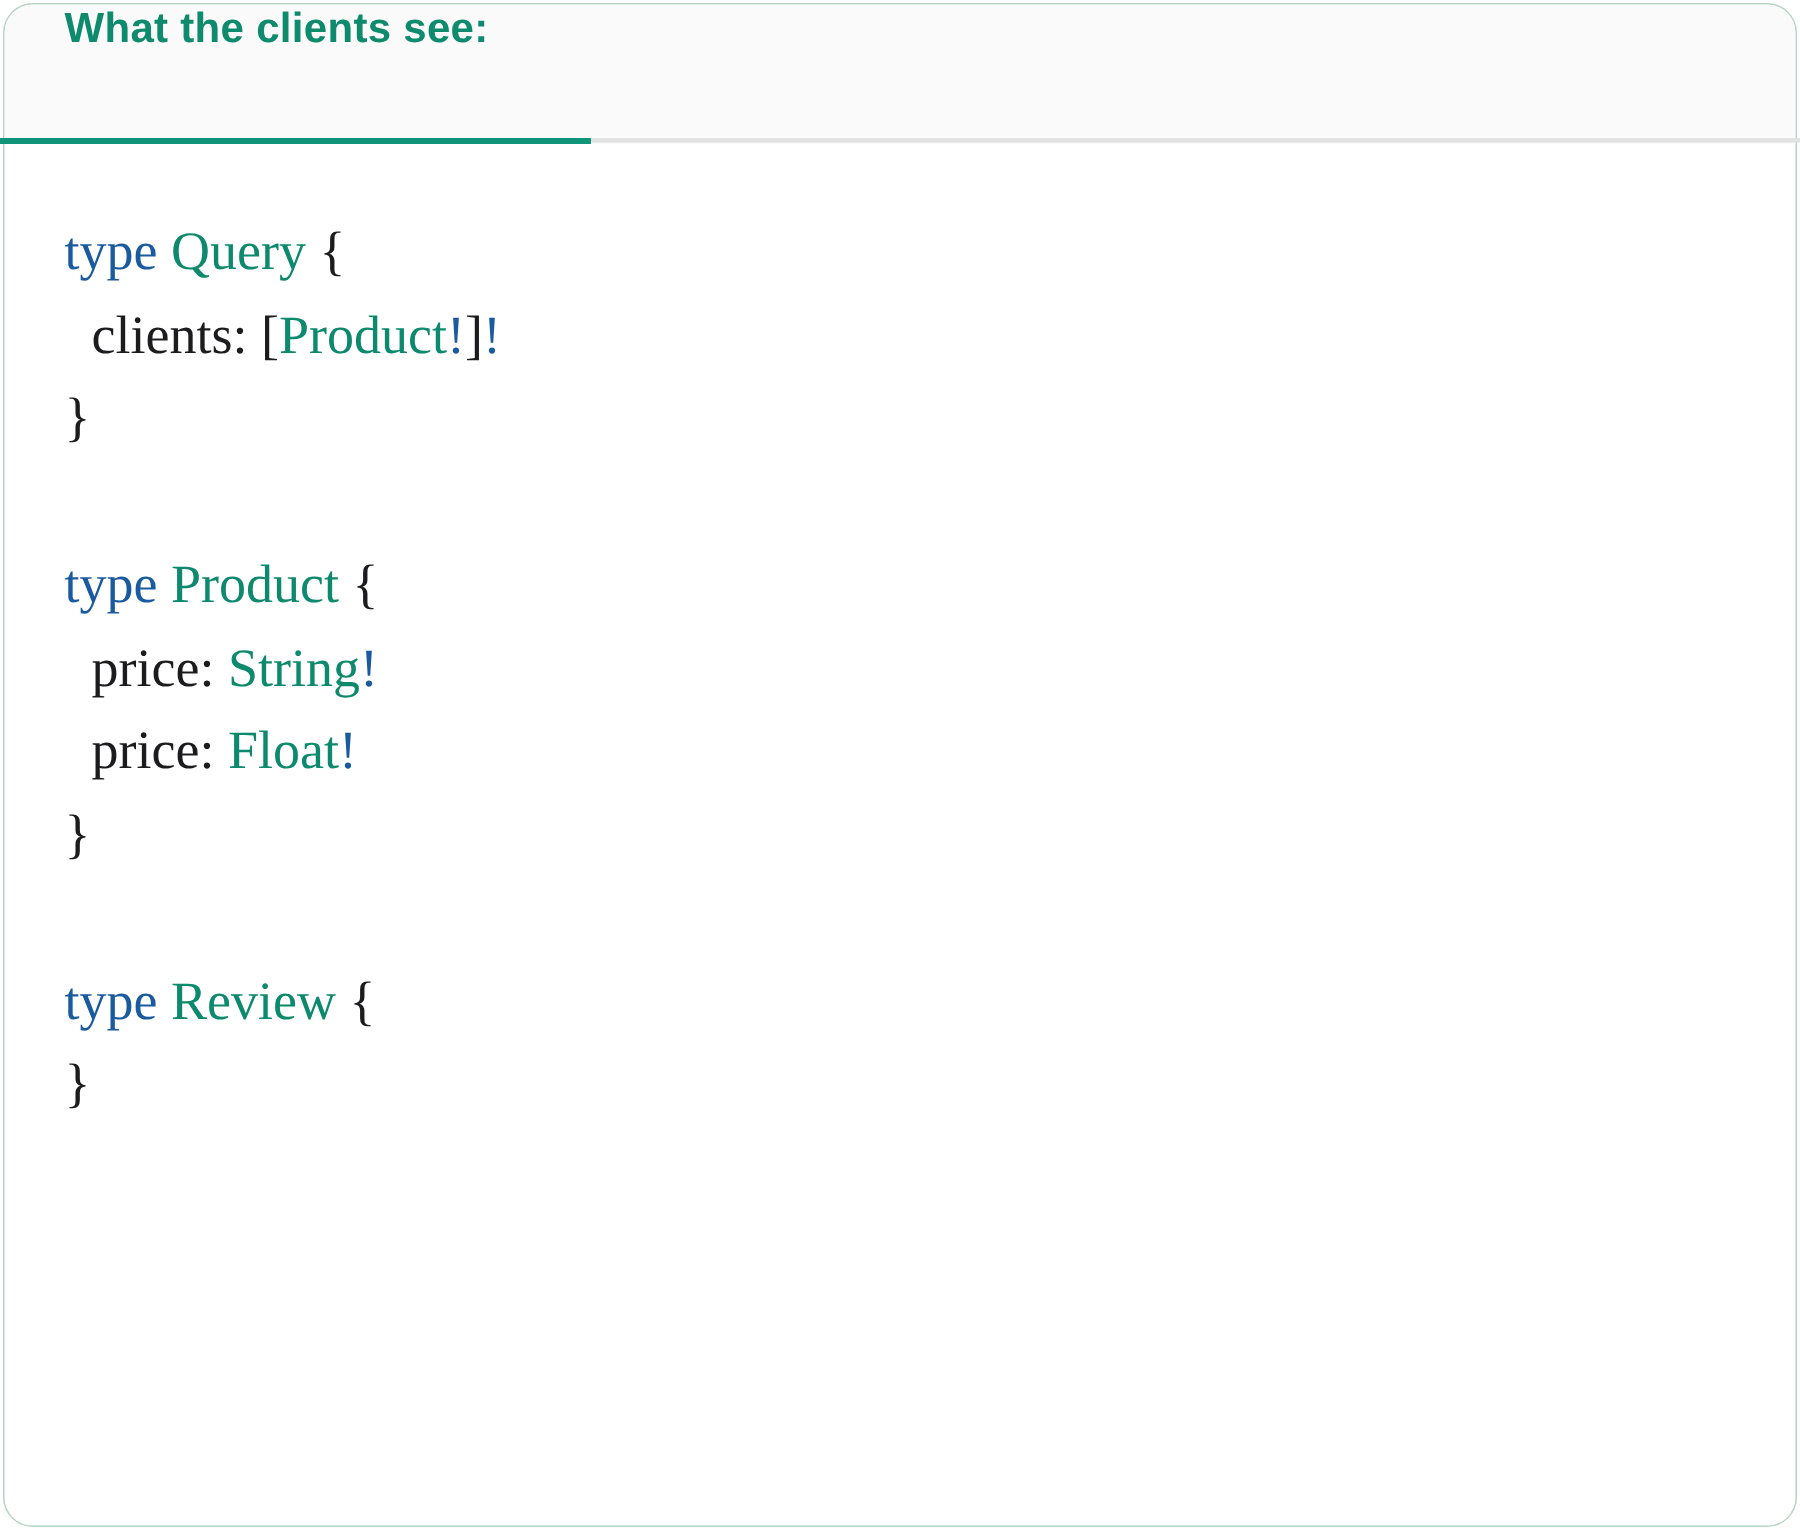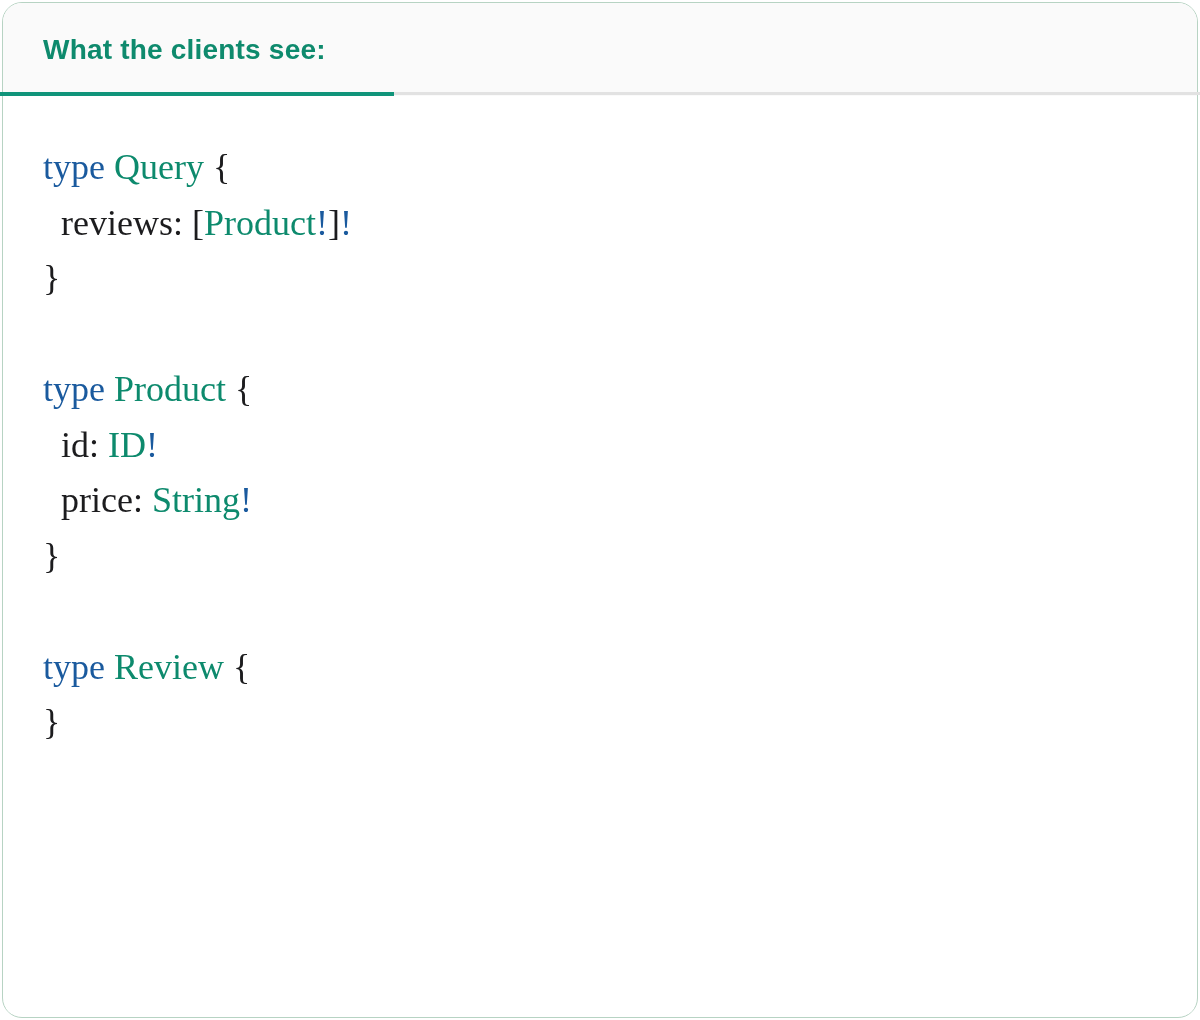--- a/index.html
+++ b/index.html
@@ -25,21 +25,21 @@
     border-radius:20px;
     background:var(--code-bg);
     overflow:hidden;
   }
   .tab-bar{
     position:absolute;
     left:0; top:0; right:0;
     height:93px;
     background:var(--header-bg);
     display:flex;
-    align-items:center;
+    align-items:flex-start;
   }
   .tab{
     padding-left:40px;
     font-size:28px;
     font-weight:600;
     letter-spacing:0.2px;
     color:var(--tab-text);
     cursor:pointer;
   }
   
@@ -80,26 +80,26 @@
 </style>
 </head>
 <body>
 
 <div class="card">
   <div class="tab-bar">
     <div class="tab">What the clients see:</div>
   </div>
   <div class="code" id="code">
       <div class="line"><span class="tk-kw">type</span><span class="tk-pl"> </span><span class="tk-ty">Query</span><span class="tk-pl"> {</span></div>
-      <div class="line"><span class="tk-pl">  reviews: [</span><span class="tk-ty">Product</span><span class="tk-bg">!</span><span class="tk-pl">]</span><span class="tk-bg">!</span></div>
+      <div class="line"><span class="tk-pl">  clients: [</span><span class="tk-ty">Product</span><span class="tk-bg">!</span><span class="tk-pl">]</span><span class="tk-bg">!</span></div>
       <div class="line"><span class="tk-pl">}</span></div>
       <div class="line"></div>
       <div class="line"><span class="tk-kw">type</span><span class="tk-pl"> </span><span class="tk-ty">Product</span><span class="tk-pl"> {</span></div>
-      <div class="line"><span class="tk-pl">  id: </span><span class="tk-ty">ID</span><span class="tk-bg">!</span></div>
       <div class="line"><span class="tk-pl">  price: </span><span class="tk-ty">String</span><span class="tk-bg">!</span></div>
+      <div class="line"><span class="tk-pl">  price: </span><span class="tk-ty">Float</span><span class="tk-bg">!</span></div>
       <div class="line"><span class="tk-pl">}</span></div>
       <div class="line"></div>
       <div class="line"><span class="tk-kw">type</span><span class="tk-pl"> </span><span class="tk-ty">Review</span><span class="tk-pl"> {</span></div>
       <div class="line"><span class="tk-pl">}</span></div>
     </div>
 </div>
 <div class="divider-gray"></div>
 <div class="underline-active"></div>
 
 </body></html>

